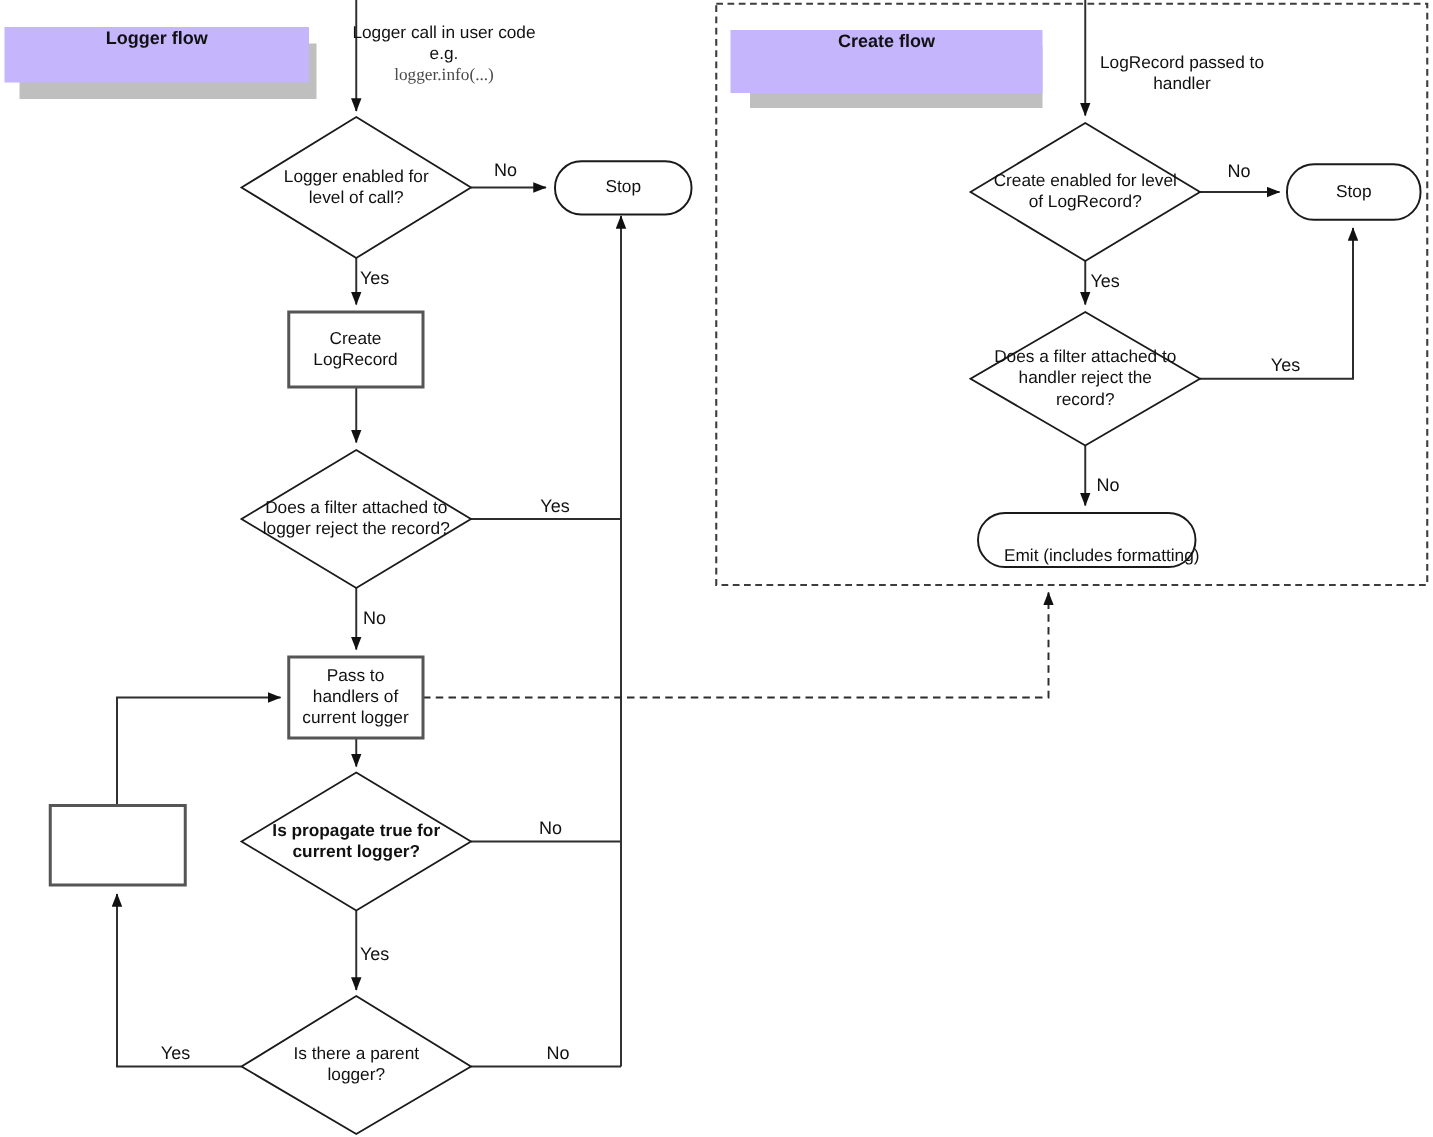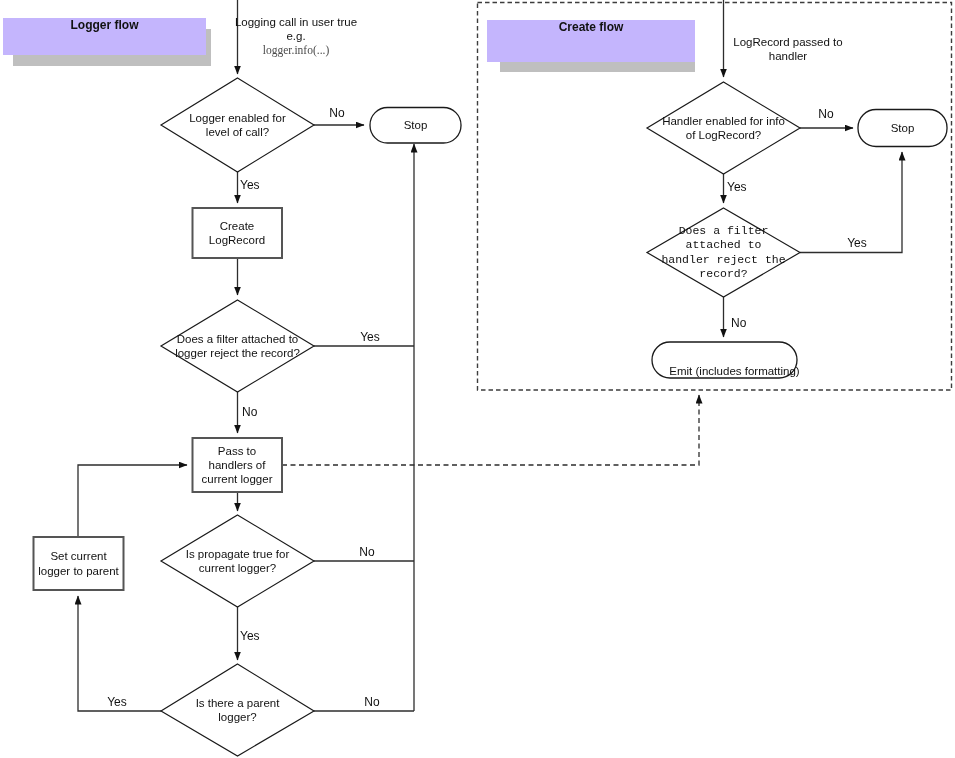--- a/index.html
+++ b/index.html
@@ -127,21 +127,21 @@
   <div class="title-label" style="left:3px; top:18px; width:203px; height:37px;">
     <span>Logger flow</span>
   </div>
 
   <div class="title-shadow" style="left:500px; top:31px; width:195px; height:41px;"></div>
   <div class="title-label" style="left:487px; top:20px; width:208px; height:42px;">
     <span>Create flow</span>
   </div>
 
   <div class="start-text" style="left:234px; top:16px; width:124px;">
-    <div>Logging call in user true</div>
+    <div>Logger call in user code</div>
     <div>e.g.</div>
     <div class="code">logger.info(...)</div>
   </div>
 
   <div class="node-text" style="left:166px; top:78px; width:143px; height:94px;text-align:center;">
     <div class="inner" style="width:122px; margin:0 auto;">Logger enabled for level of call?</div>
   </div>
 
   <div class="node-text" style="left:370px; top:107px; width:91px; height:36px;">
     <div class="inner">Stop</div>
@@ -153,54 +153,51 @@
 
   <div class="node-text" style="left:161px; top:300px; width:153px; height:92px;">
     <div class="inner" style="width:128px; margin:0 auto;">Does a filter attached to logger reject the record?</div>
   </div>
 
   <div class="node-text" style="left:192px; top:438px; width:90px; height:54px;">
     <div class="inner" style="width:84px; margin:0 auto;">Pass to handlers of current logger</div>
   </div>
 
   <div class="node-text" style="left:161px; top:515px; width:153px; height:92px;">
-    <div class="inner" style="width:130px; margin:0 auto;">Is propagate true for current logger?</div>
-  </div>
-
-  <div class="node-text" style="left:33px; top:537px; width:91px; height:53px;">
-    <div class="inner" style="width:90px; margin:0 auto;">Set current logger to parent</div>
-  </div>
+    <div class="inner" style="width:130px; margin:0 auto;font-weight:bold;">Is propagate true for current logger?</div>
+  </div>
+
 
   <div class="node-text" style="left:161px; top:664px; width:153px; height:92px;">
     <div class="inner" style="width:110px; margin:0 auto;">Is there a parent logger?</div>
   </div>
 
   <div class="edge-label center" style="left:320px; top:106px;">No</div>
   <div class="edge-label left" style="left:240px; top:178px;">Yes</div>
   <div class="edge-label center" style="left:353px; top:330px;">Yes</div>
   <div class="edge-label left" style="left:242px; top:405px;">No</div>
   <div class="edge-label center" style="left:350px; top:545px;">No</div>
   <div class="edge-label left" style="left:240px; top:629px;">Yes</div>
   <div class="edge-label center" style="left:100px; top:695px;">Yes</div>
   <div class="edge-label center" style="left:355px; top:695px;">No</div>
 
   <div class="start-text" style="left:728px; top:36px; width:120px;">
     <div>LogRecord passed to handler</div>
   </div>
 
   <div class="node-text" style="left:647px; top:82px; width:153px; height:92px;">
-    <div class="inner" style="width:132px; margin:0 auto;">Handler enabled for info of LogRecord?</div>
+    <div class="inner" style="width:132px; margin:0 auto;">Create enabled for level of LogRecord?</div>
   </div>
 
   <div class="node-text" style="left:858px; top:109px; width:89px; height:38px;">
     <div class="inner">Stop</div>
   </div>
 
   <div class="node-text" style="left:647px; top:208px; width:153px; height:89px;">
-    <div class="inner" style="width:128px; margin:0 auto;font-family:Liberation Mono, monospace;">Does a filter attached to handler reject the record?</div>
+    <div class="inner" style="width:128px; margin:0 auto;">Does a filter attached to handler reject the record?</div>
   </div>
 
   <div class="node-text" style="left:652px; top:342px; width:165px; height:36px;align-items:flex-end;">
     <div class="inner">Emit (includes formatting)</div>
   </div>
 
   <div class="edge-label center" style="left:809px; top:107px;">No</div>
   <div class="edge-label left" style="left:727px; top:180px;">Yes</div>
   <div class="edge-label center" style="left:840px; top:236px;">Yes</div>
   <div class="edge-label left" style="left:731px; top:316px;">No</div>

